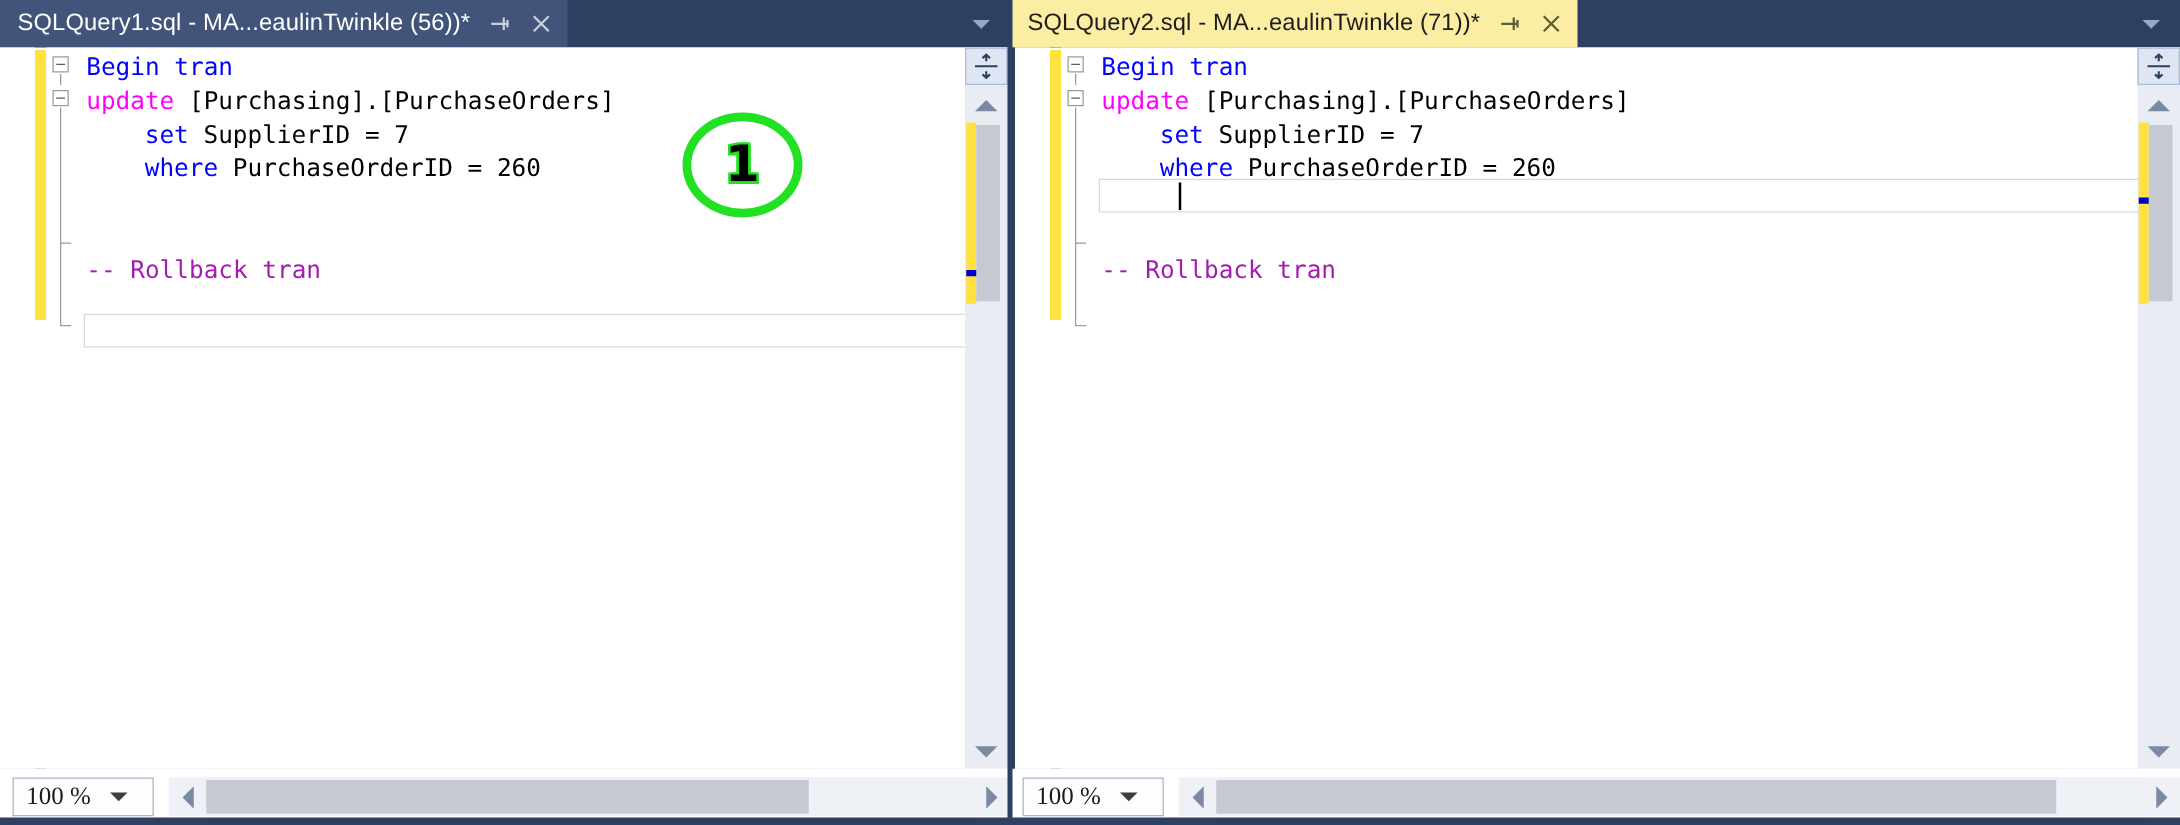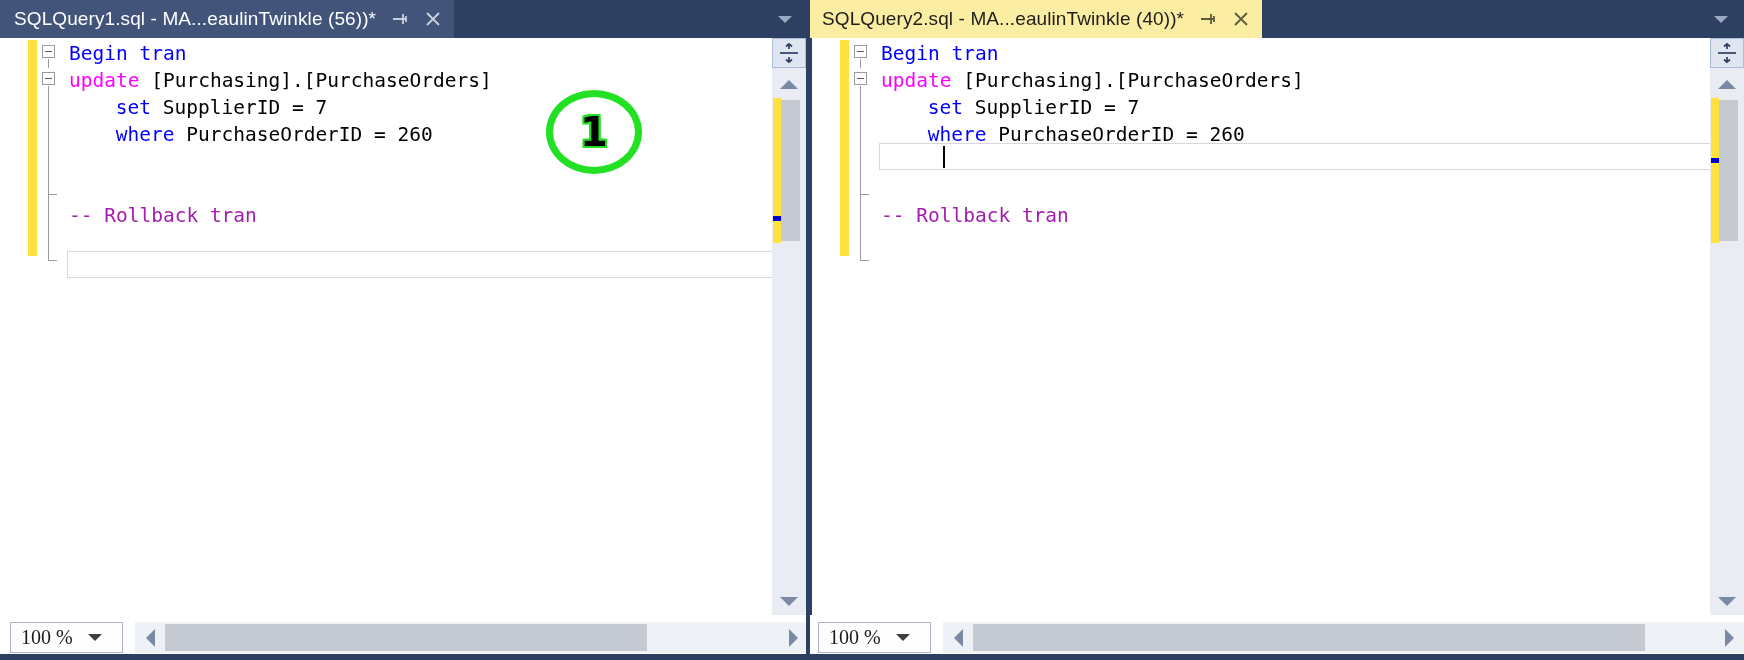--- a/index.html
+++ b/index.html
@@ -432,21 +432,21 @@
 
     <div class="annot" id="annot-1">
       <span>1</span>
     </div>
   </div>
 
   <div class="pane" id="pane-right">
 
     <div class="tabstrip">
       <div class="tab active-yellow">
-        <span class="tab-title">SQLQuery2.sql - MA...eaulinTwinkle (40))*</span>
+        <span class="tab-title">SQLQuery2.sql - MA...eaulinTwinkle (71))*</span>
         <span class="tab-icons">
           <span class="ico-pin">
             <svg width="18" height="18" viewBox="0 0 18 18" fill="none" stroke-width="1.8">
               <path d="M4 9 H14 M11 4 V14 M14 6 V12 M4 9 H1"></path>
             </svg>
           </span>
           <span class="ico-close">
             <svg width="18" height="18" viewBox="0 0 18 18" fill="none" stroke-width="1.8">
               <path d="M3 3 L15 15 M15 3 L3 15"></path>
             </svg>

